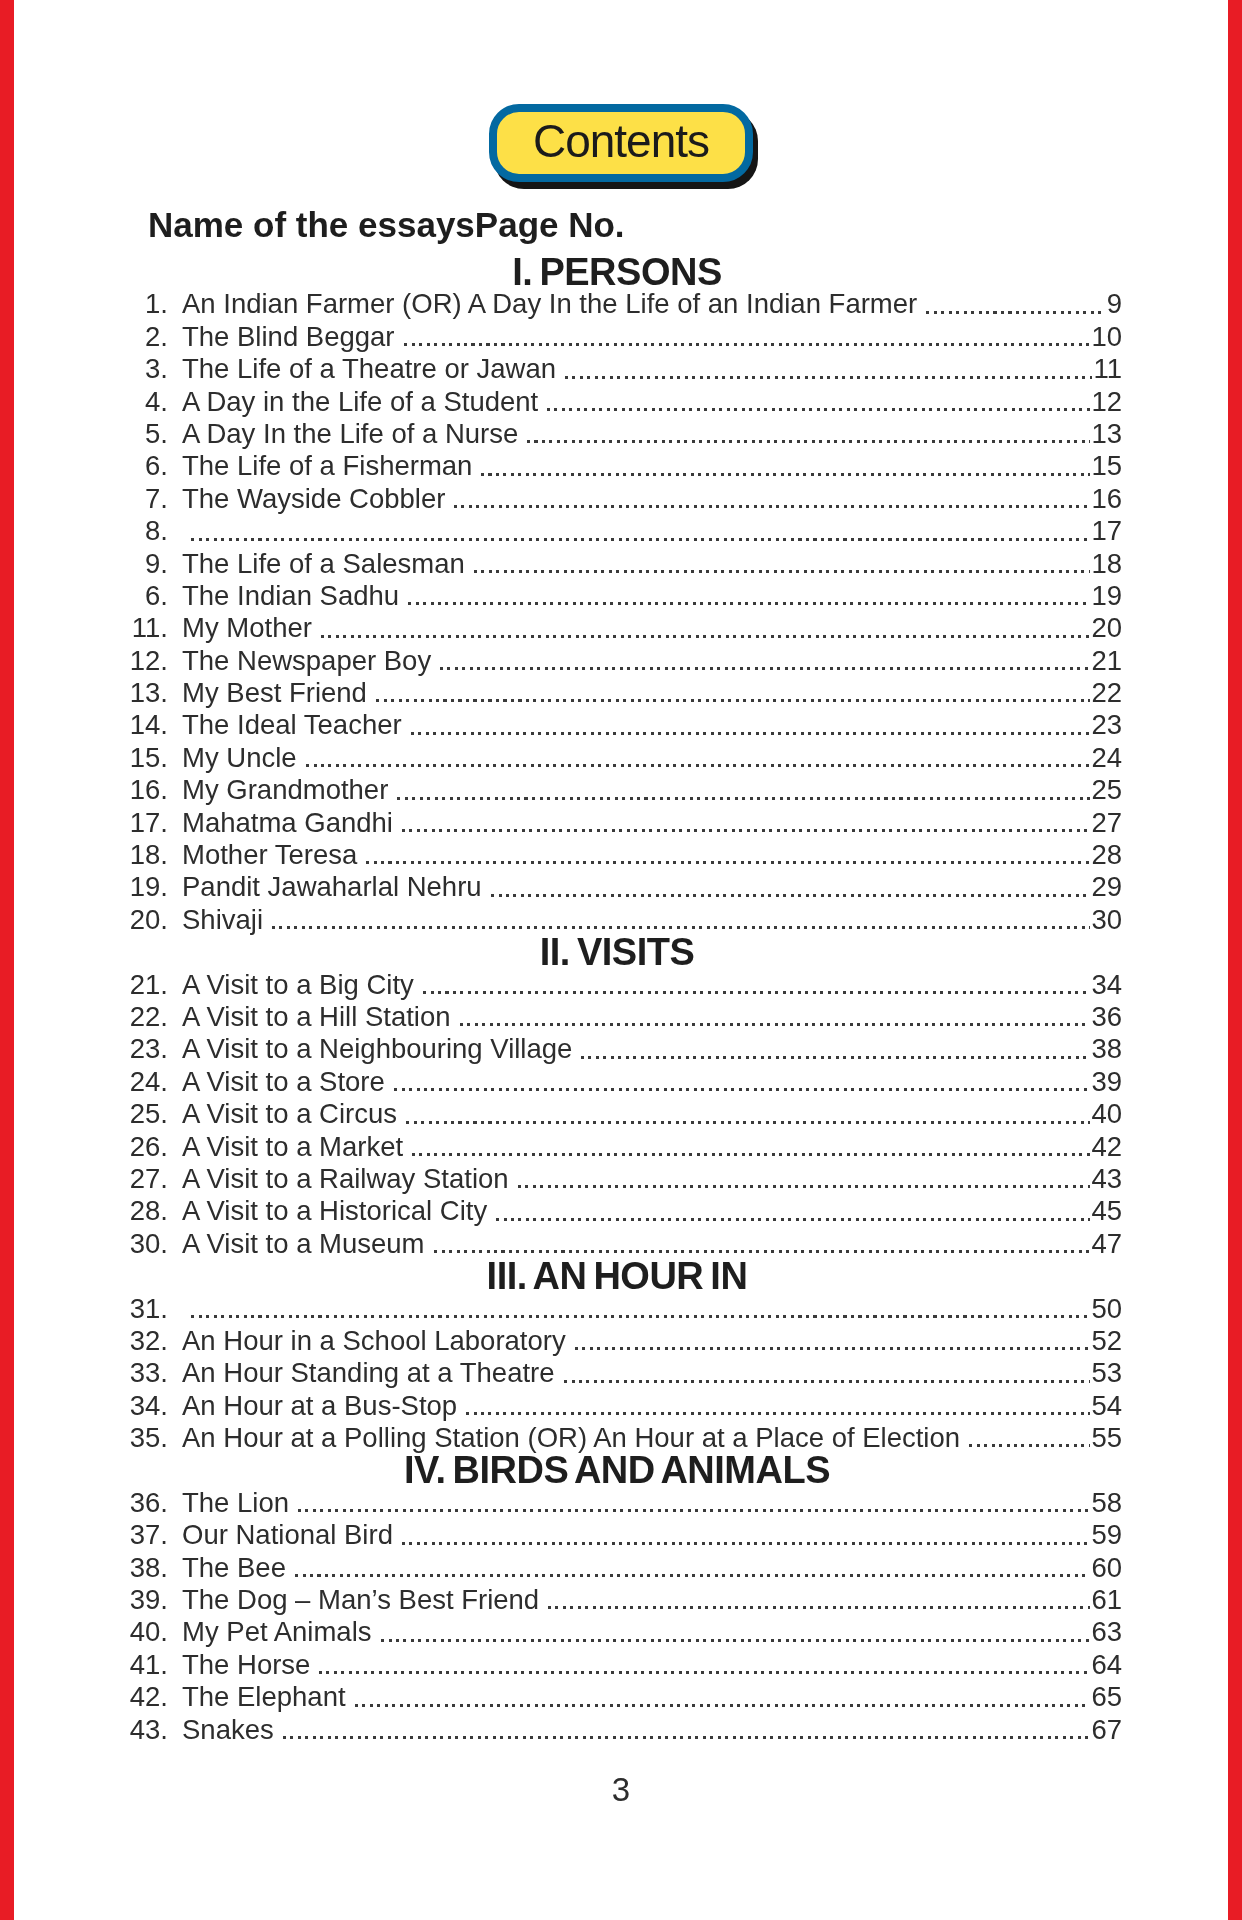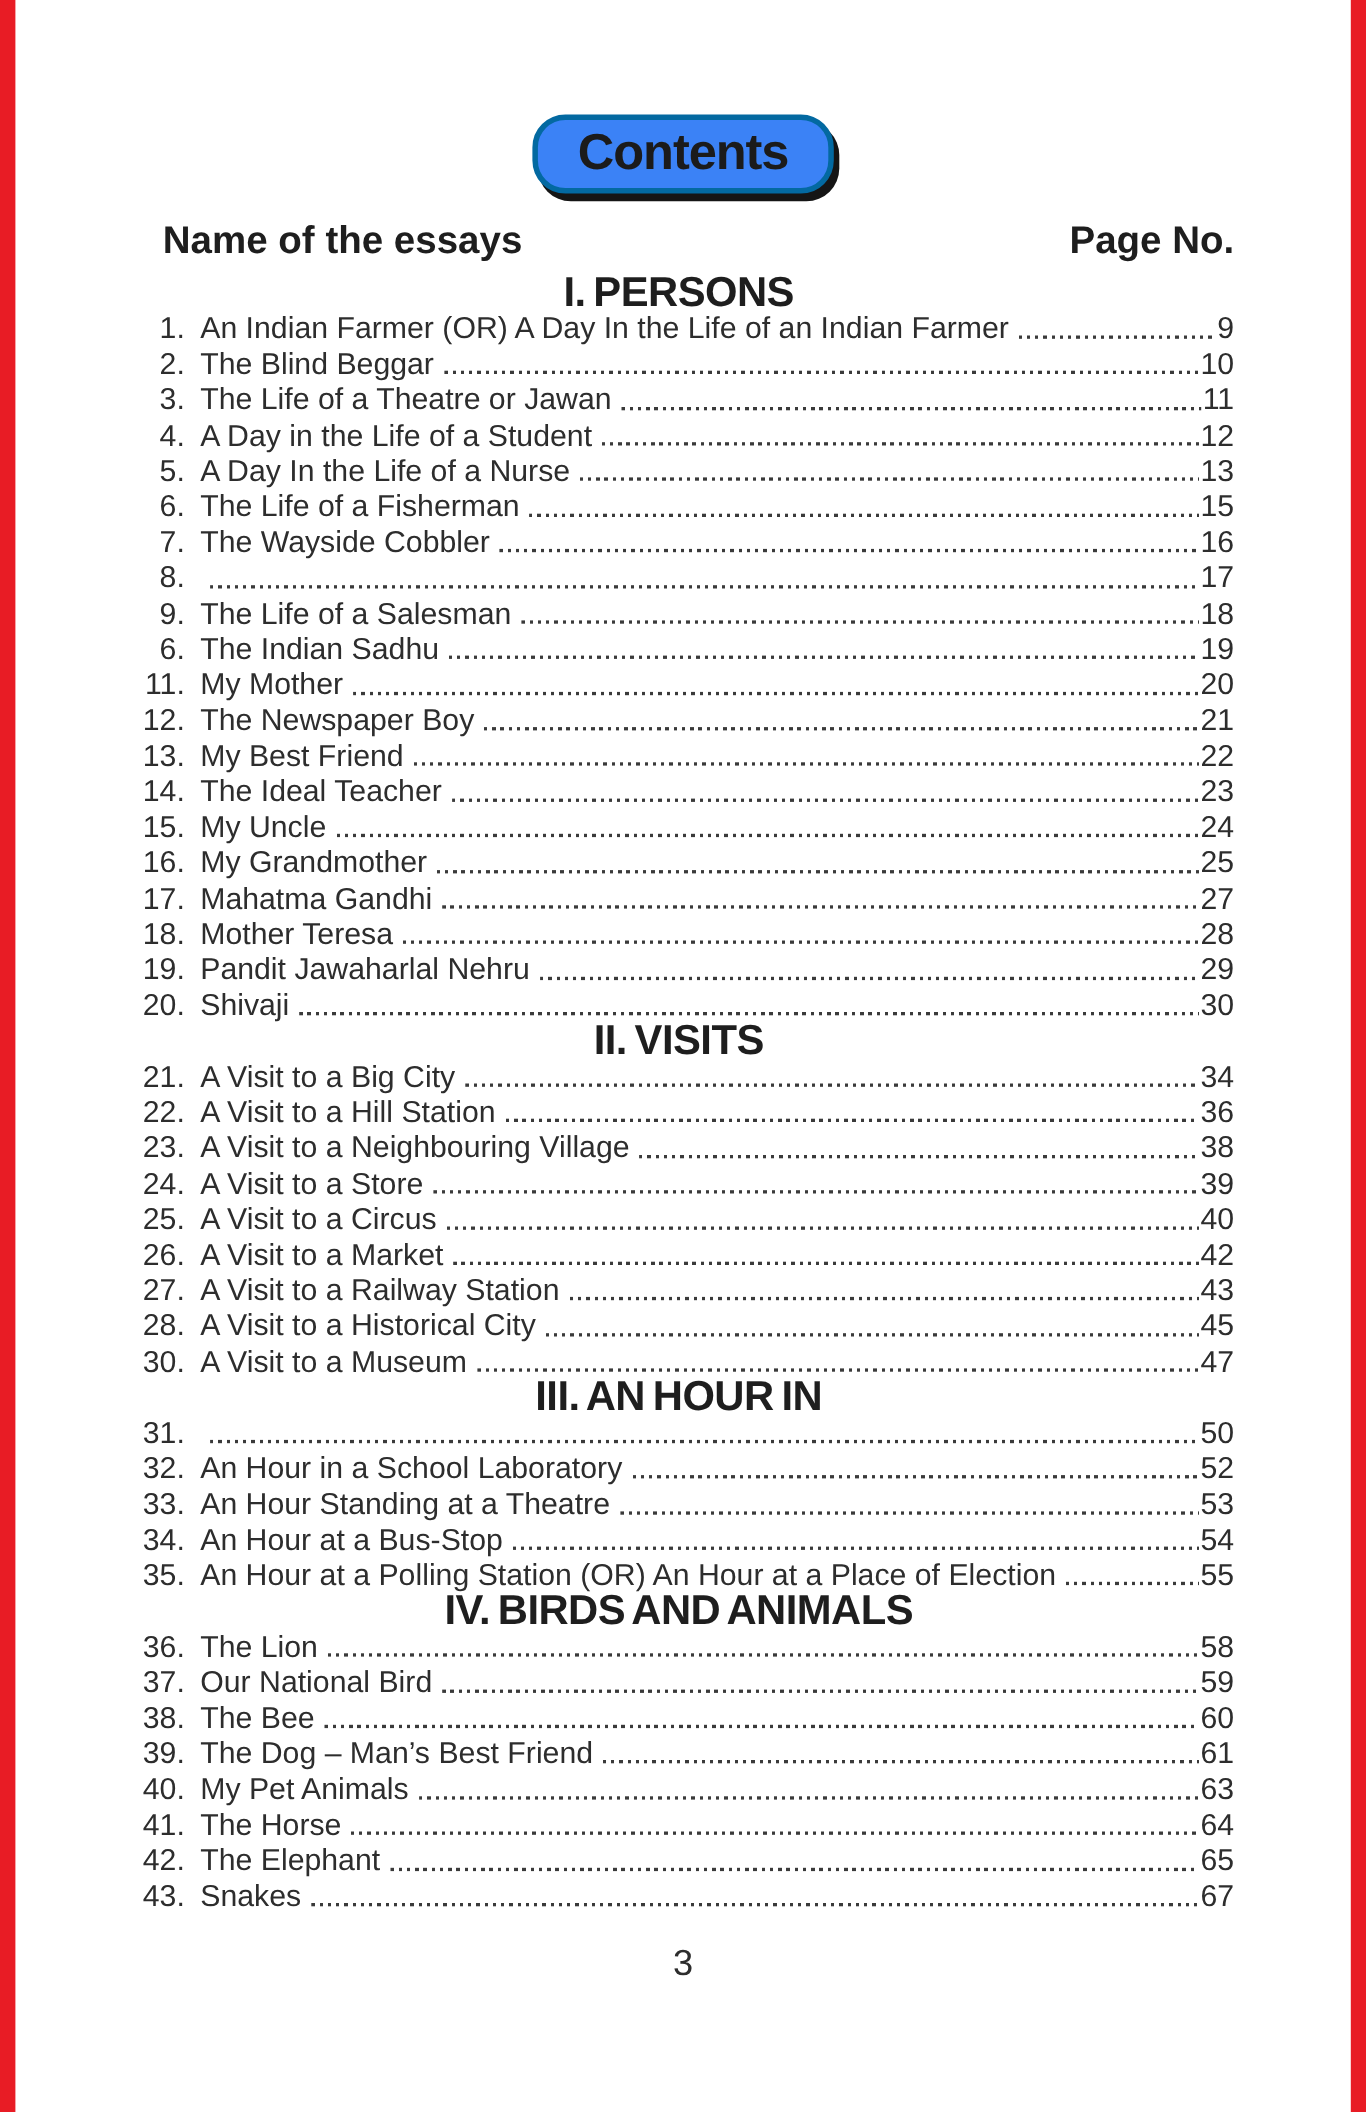--- a/index.html
+++ b/index.html
@@ -21,35 +21,34 @@
   }
   .edge-bar.left  { left: 0; }
   .edge-bar.right { right: 0; }
 
   .title-wrap {
     padding-top: 104px;
     text-align: center;
   }
   .contents-box {
     display: inline-block;
-    border: 5px solid #0369a1;
+    border: 8px solid #0369a1;
     border-radius: 30px;
     box-shadow: 5px 7px 0 #151515;
     padding: 2px 36px 6px 36px;
     font-size: 46px;
     line-height: 54px;
-    font-weight: 700;
+    font-weight: 400;
     letter-spacing: -1px;
     color: #1b1b1b;
-    background: #3b82f6;
+    background: #fde047;
   }
 
   .header-row {
     display: flex;
-    justify-content: space-between;
     align-items: baseline;
     padding: 0 120px 0 148px;
     margin-top: 22px;
     font-size: 35px;
     line-height: 42px;
     font-weight: 700;
     color: #1e1e1e;
   }
 
   .toc {

